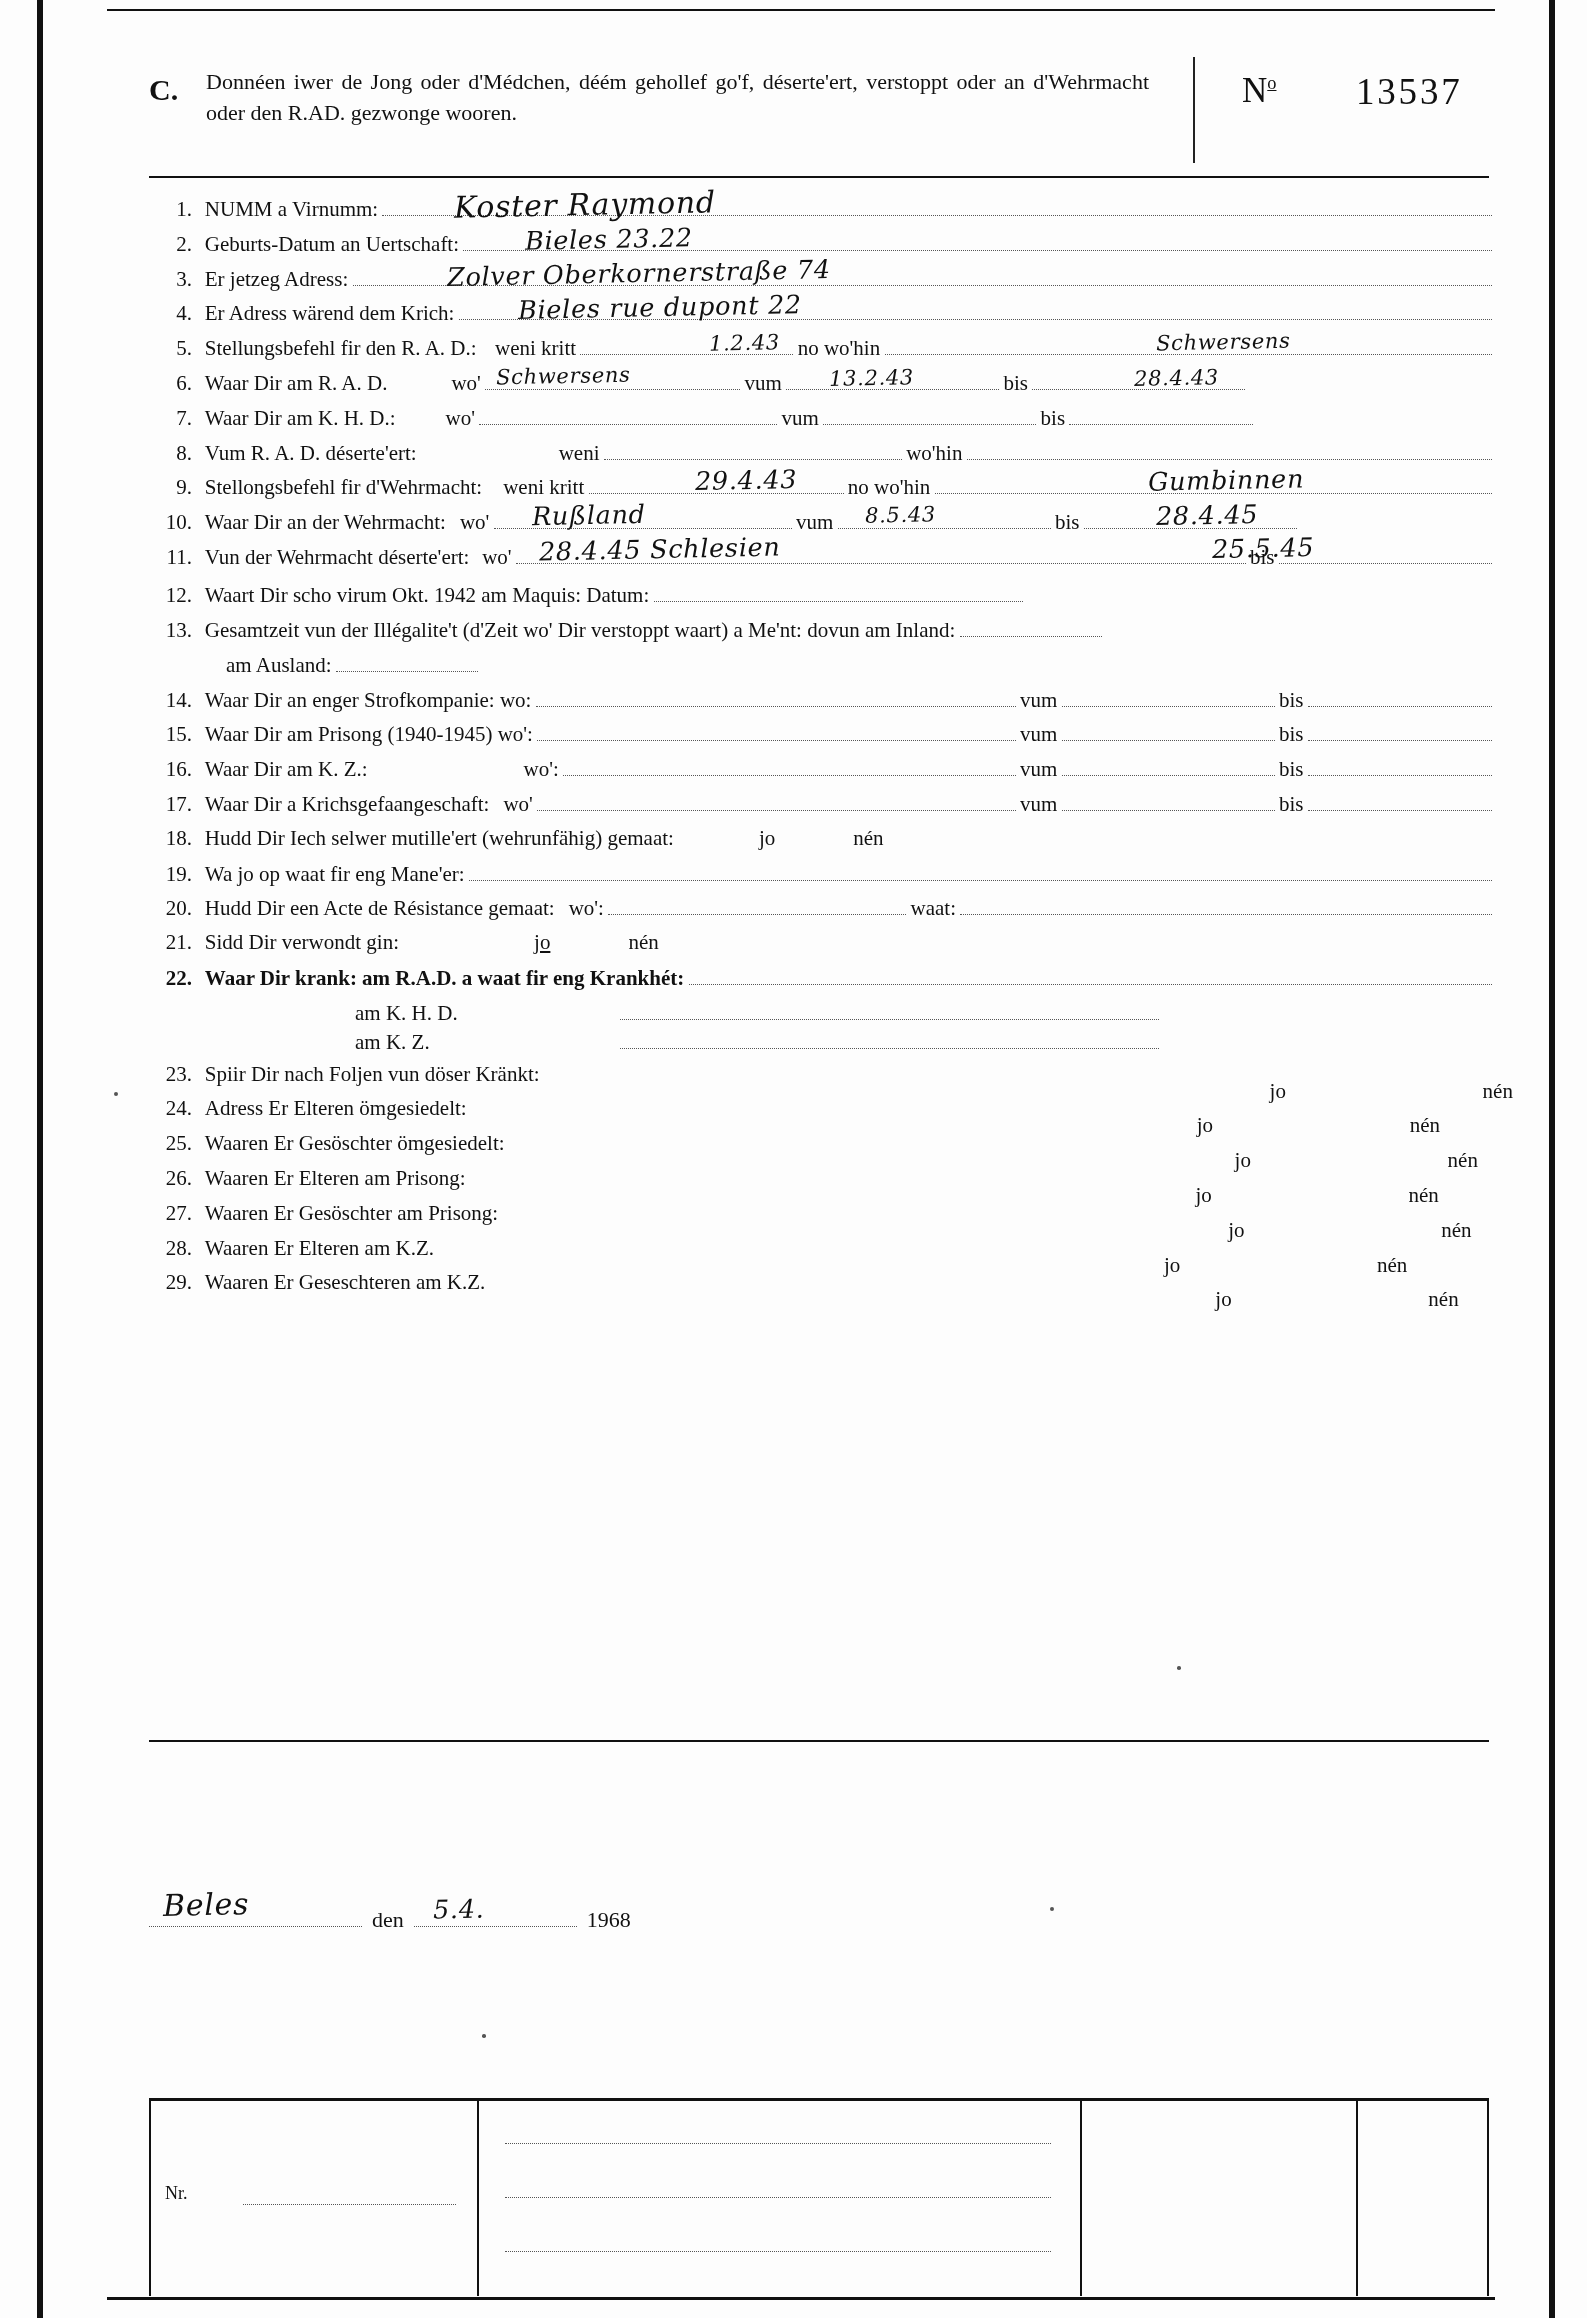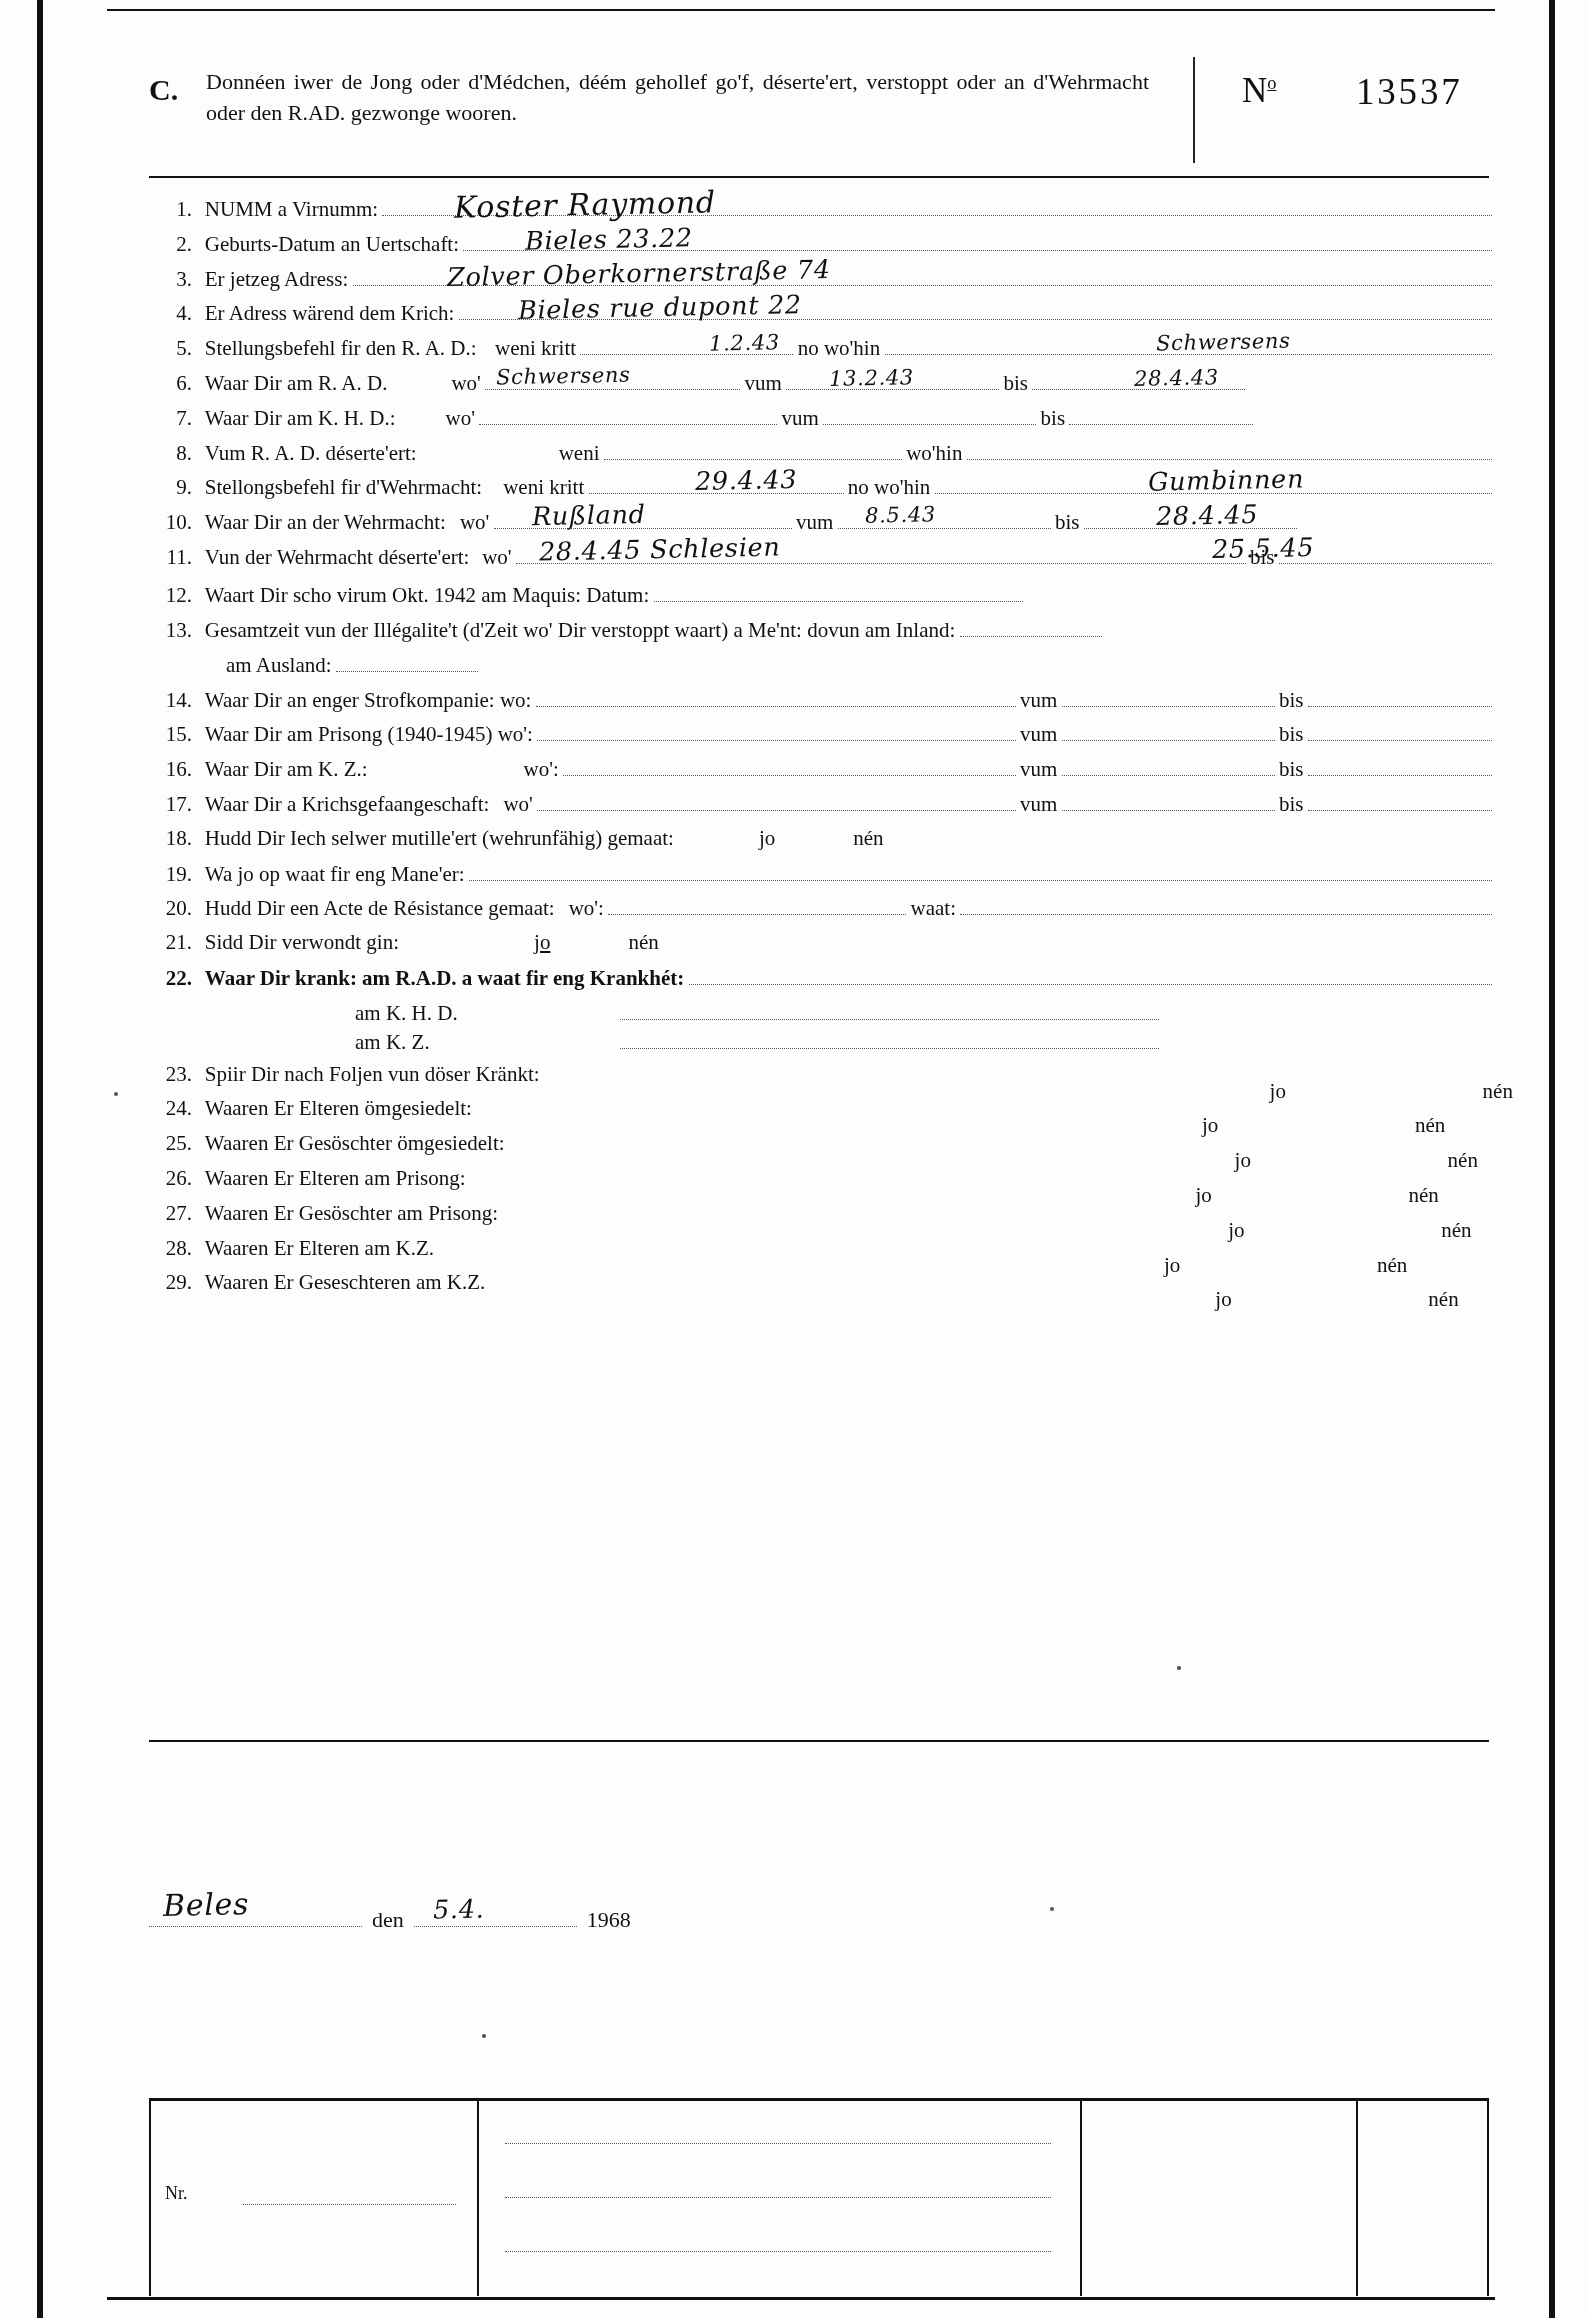--- a/index.html
+++ b/index.html
@@ -476,21 +476,21 @@
         <span class="num">23.</span>
         <span class="lbl">Spiir Dir nach Foljen vun döser Kränkt:</span>
         <span class="jo-nen" style="position:relative; width:100%;">
           <span class="jo">jo</span>
           <span class="nen">nén</span>
         </span>
       </div>
 
       <div class="row">
         <span class="num">24.</span>
-        <span class="lbl">Waaren Er Elteren ömgesiedelt:</span>
+        <span class="lbl">Adress Er Elteren ömgesiedelt:</span>
         <span class="jo-nen" style="position:relative; width:100%;">
           <span class="jo">jo</span>
           <span class="nen">nén</span>
         </span>
       </div>
 
       <div class="row">
         <span class="num">25.</span>
         <span class="lbl">Waaren Er Gesöschter ömgesiedelt:</span>
         <span class="jo-nen" style="position:relative; width:100%;">

